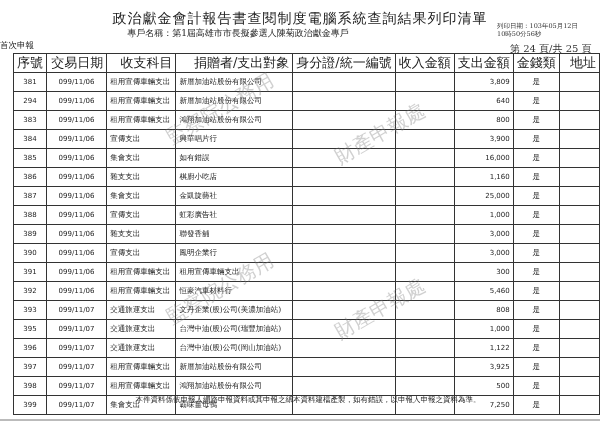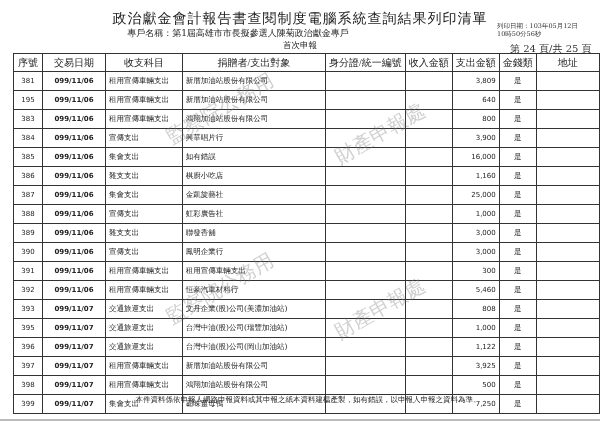--- a/index.html
+++ b/index.html
@@ -1,26 +1,26 @@
 <!DOCTYPE html>
 <html><head>
 <meta charset="utf-8">
 <style>
   html, body { margin:0; padding:0; background:#fff; }
   body { width:600px; height:421px; position:relative; overflow:hidden; font-family:"DejaVu Serif", serif; color:#222; }
   .title { position:absolute; top:10px; left:0; width:600px; text-align:center; font-size:14px; letter-spacing:1px; }
   .subtitle { position:absolute; top:27px; left:0; width:476px; text-align:center; font-size:9px; }
-  .subtitle2 { position:absolute; top:40px; left:0; width:600px; text-align:center; font-size:8.5px; }
+  .subtitle2 { position:absolute; top:40px; left:0; width:600px; text-align:left; font-size:8.5px; }
   .print-date { position:absolute; top:22px; left:497px; font-size:6.5px; line-height:8px; text-align:left; width:100px; color:#333; }
   .page-no { position:absolute; top:42px; left:510px; font-size:10px; color:#333; }
   table { position:absolute; top:53px; left:13px; border-collapse:collapse; font-size:7.5px; }
   td, th { border:1px solid #333; height:18px; padding:0 3px; white-space:nowrap; font-weight:normal; }
-  th { height:17px; text-align:center; font-size:10px;font-family:Liberation Serif, serif; }
+  th { height:17px; text-align:right; font-size:13px; }
   td.c-no { text-align:center; width:22px; font-family:"DejaVu Sans", sans-serif; font-size:7px; }
-  td.c-date { text-align:center; width:57px; font-family:"DejaVu Sans", sans-serif; font-size:7px;font-weight:bold; }
+  td.c-date { text-align:center; width:57px; font-family:"DejaVu Sans", sans-serif; font-size:7px; }
   td.c-type { width:70px; }
   td.c-target { width:138px; }
   td.c-id { width:53px; }
   td.c-income { width:36px; }
   td.c-expense { width:37px; text-align:right; font-family:"DejaVu Sans", sans-serif; font-size:7px; }
   td.c-check { width:26px; text-align:center; }
   td.c-addr { width:58px; }
   .footer { position:absolute; top:395px; left:0; width:600px; text-align:center; font-size:7.5px;padding-left:8px; }
   .bottom-line { position:absolute; top:419px; left:0; width:600px; height:2px; background:#bbb; }
   .stamp { position:absolute; color:rgba(120,120,120,0.35); font-size:20px; transform:rotate(-30deg); pointer-events:none; }
@@ -57,21 +57,21 @@
         <td class="c-date">099/11/06</td>
         <td class="c-type">租用宣傳車輛支出</td>
         <td class="c-target">新厝加油站股份有限公司</td>
         <td class="c-id"></td>
         <td class="c-income"></td>
         <td class="c-expense">3,809</td>
         <td class="c-check">是</td>
         <td class="c-addr"></td>
       </tr>
       <tr>
-        <td class="c-no">195</td>
+        <td class="c-no">294</td>
         <td class="c-date">099/11/06</td>
         <td class="c-type">租用宣傳車輛支出</td>
         <td class="c-target">新厝加油站股份有限公司</td>
         <td class="c-id"></td>
         <td class="c-income"></td>
         <td class="c-expense">640</td>
         <td class="c-check">是</td>
         <td class="c-addr"></td>
       </tr>
       <tr>

